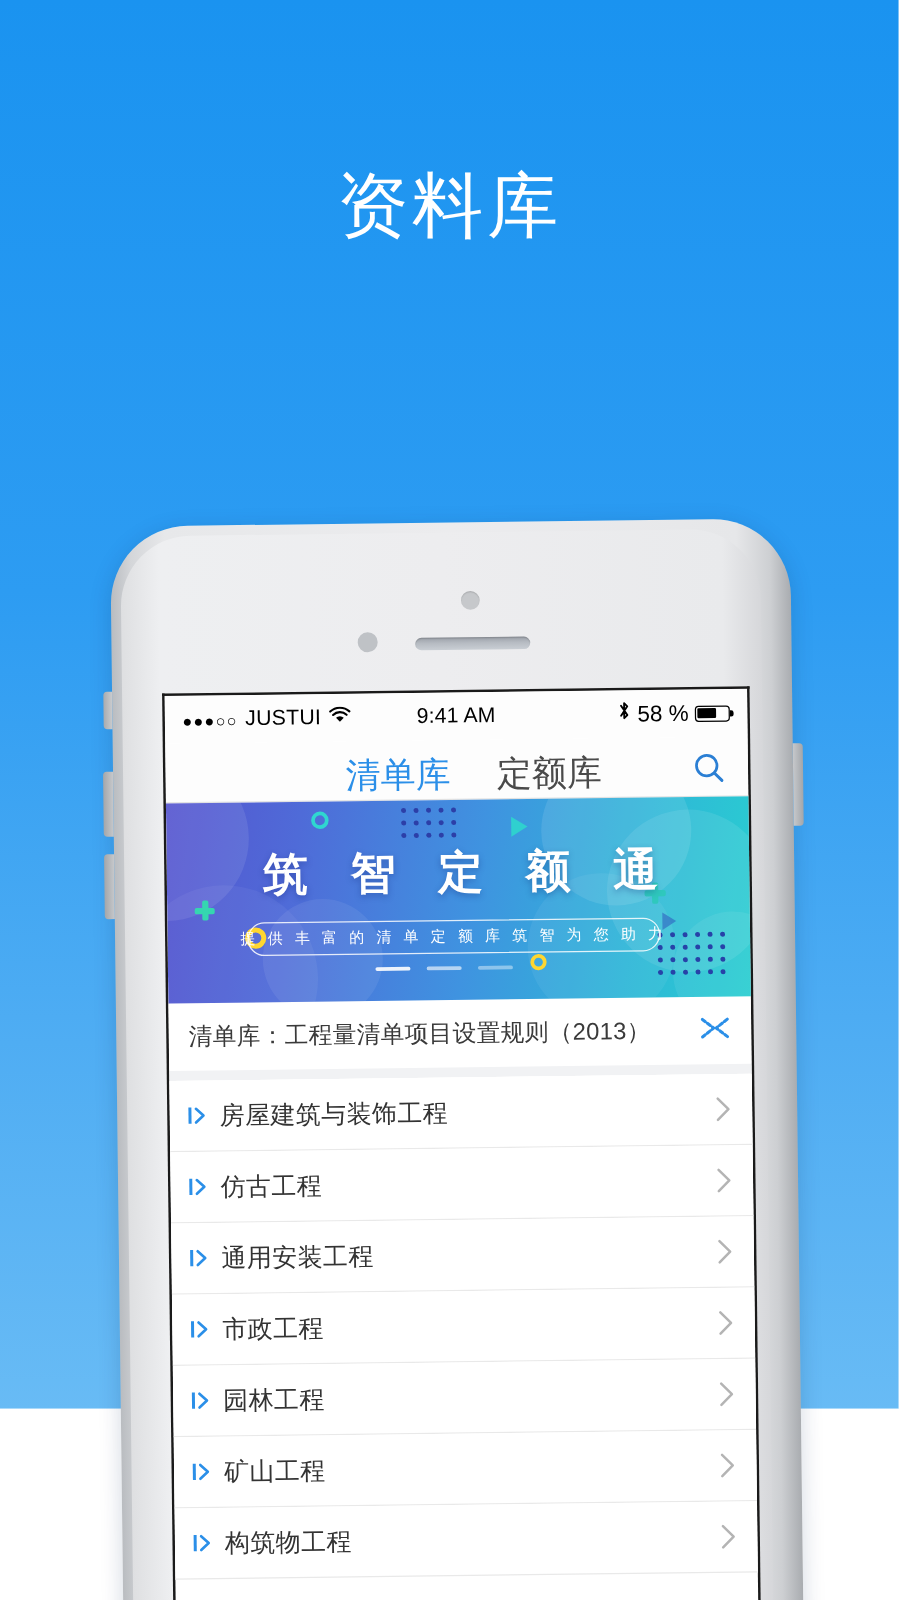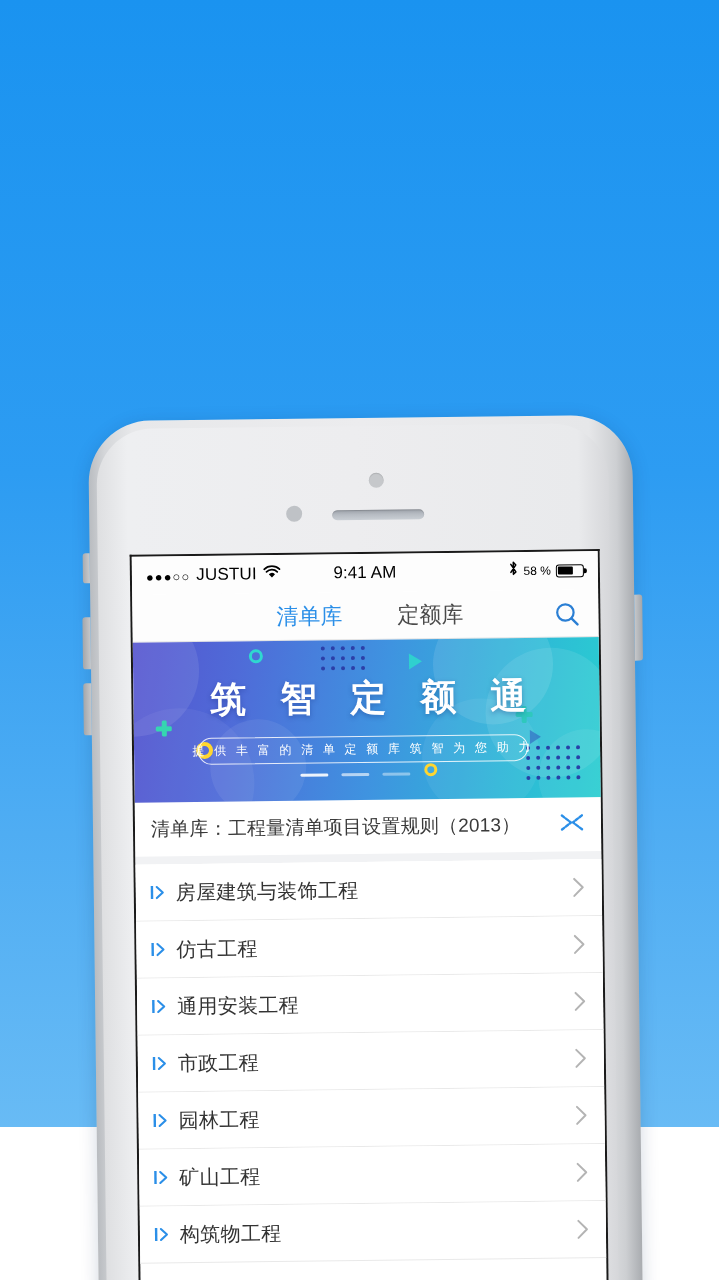--- a/index.html
+++ b/index.html
@@ -96,41 +96,41 @@
   .statusbar{
     height:38px; background:#fdfdfd; display:flex; align-items:center;
     padding:0 14px; font-size:17px; color:#000;
   }
   .sb-left{ display:flex; align-items:center; gap:6px; flex:1; }
   .dots{ letter-spacing:1px; font-size:13px; line-height:1; position:relative; top:1px;}
   .carrier{ font-size:17px; font-weight:500; letter-spacing:.2px;}
   .wifi{ display:inline-block; }
   .sb-mid{ flex:0 0 auto; font-size:17px; font-weight:500; letter-spacing:.1px;}
   .sb-right{ display:flex; align-items:center; justify-content:flex-end; gap:5px; flex:1;}
-  .pct{ font-size:12px; font-weight:500;}
+  .pct{ font-size:18px; font-weight:500;}
   .battery{
     width:28px; height:13px; border:1.6px solid #000; border-radius:3px;
     position:relative; display:inline-block;
   }
   .battery:after{
     content:""; position:absolute; right:-4px; top:3.5px; width:2.6px; height:5px;
     background:#000; border-radius:0 2px 2px 0;
   }
   .battery i{
     position:absolute; left:1.2px; top:1.2px; height:8.2px; width:58%;
     background:#000; border-radius:1px; display:block;
   }
 
   
   .tabbar{
     height:48px; background:#fdfdfd; display:flex; align-items:center;
     position:relative; border-bottom:1px solid #e2e2e2;
   }
   .tab{
-    font-size:22px; color:#4a4a4a; position:relative; padding-bottom:4px;text-align:right;
+    font-size:28px; color:#4a4a4a; position:relative; padding-bottom:4px;text-align:right;
   }
   .tab.active{ color:#2b8fe8; }
   .tab.active:after{
     content:""; position:absolute; left:-6px; right:-6px; bottom:-9px;
     height:3px; background:#2b8fe8; border-radius:2px;
   }
   #tab-qdk{ position:absolute; left:144px; top:9px;}
   #tab-dek{ position:absolute; left:265px; top:9px;}
   #search-btn{ position:absolute; right:16px; top:10px; width:30px; height:30px;}
 
@@ -184,20 +184,21 @@
   .row .label{ flex:1; font-size:20px; color:#333333; letter-spacing:.3px;}
   .row .chev{ width:18px; flex:0 0 18px; display:flex; justify-content:flex-end;}
 </style>
 </head>
 <body>
 
 <div id="bg-blue"></div>
 <div id="bg-white"></div>
 
 <div id="headline">
+  <div class="big">资料库</div>
 </div>
 
 <div id="phone">
   <div class="phone-outer"></div>
   <div class="phone-inner">
     <div class="cam"></div>
     <div class="sensor"></div>
     <div class="speaker"></div>
   </div>
   <div class="btn-left-mute"></div>

